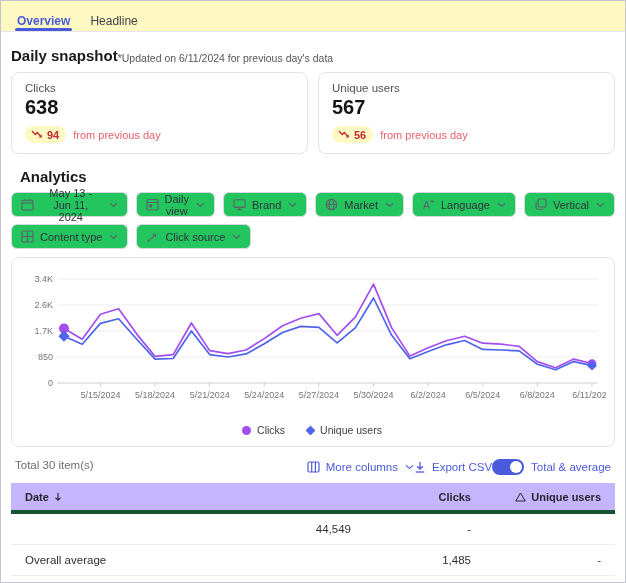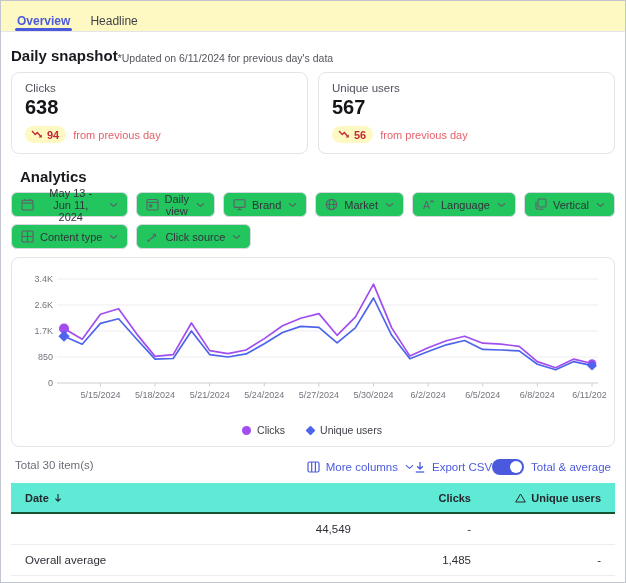--- a/index.html
+++ b/index.html
@@ -59,21 +59,21 @@
   .table-controls { display: flex; justify-content: space-between; align-items: flex-start; margin-top: 12px; padding: 0 4px; }
   .total-label { font-size: 11.5px; color: #6e6e78; }
   .controls-right { display: flex; align-items: center; }
   .link-btn { display: inline-flex; align-items: center; gap: 6px; color: #4b5adc; font-size: 11.5px; background: none; border: none; cursor: pointer; font-family: inherit; }
   .toggle-wrap { display: inline-flex; align-items: center; gap: 7px; color: #4b5adc; font-size: 11.5px; cursor: pointer; }
   .toggle { width: 32px; height: 16px; border-radius: 9px; background: #4b5adc; position: relative; }
   .toggle .knob { width: 12px; height: 12px; border-radius: 50%; background: #fff; position: absolute; top: 2px; right: 2px; }
   
   .data-table { margin-top: 8px; }
   .trow { display: grid; grid-template-columns: 1fr 120px 130px; align-items: center; height: 31px; padding: 0 14px; border-bottom: 1px solid #ececf1; font-size: 11.5px; color: #2e2e36; }
-  .thead { background: #5eead4; border-bottom: 2px solid #14532d; }
+  .thead { background: #c4b5fd; border-bottom: 4px solid #14532d; }
   .th { font-size: 11px; font-weight: bold; color: #26262e; }
   .num { text-align: right; }
   .hcell { display: inline-flex; align-items: center; gap: 5px; }
   .hcell.right { justify-content: flex-end; }
   svg text { font-family: "Liberation Sans", sans-serif; }
 </style>
 </head>
 <body>
 
 <div class="tabbar">

